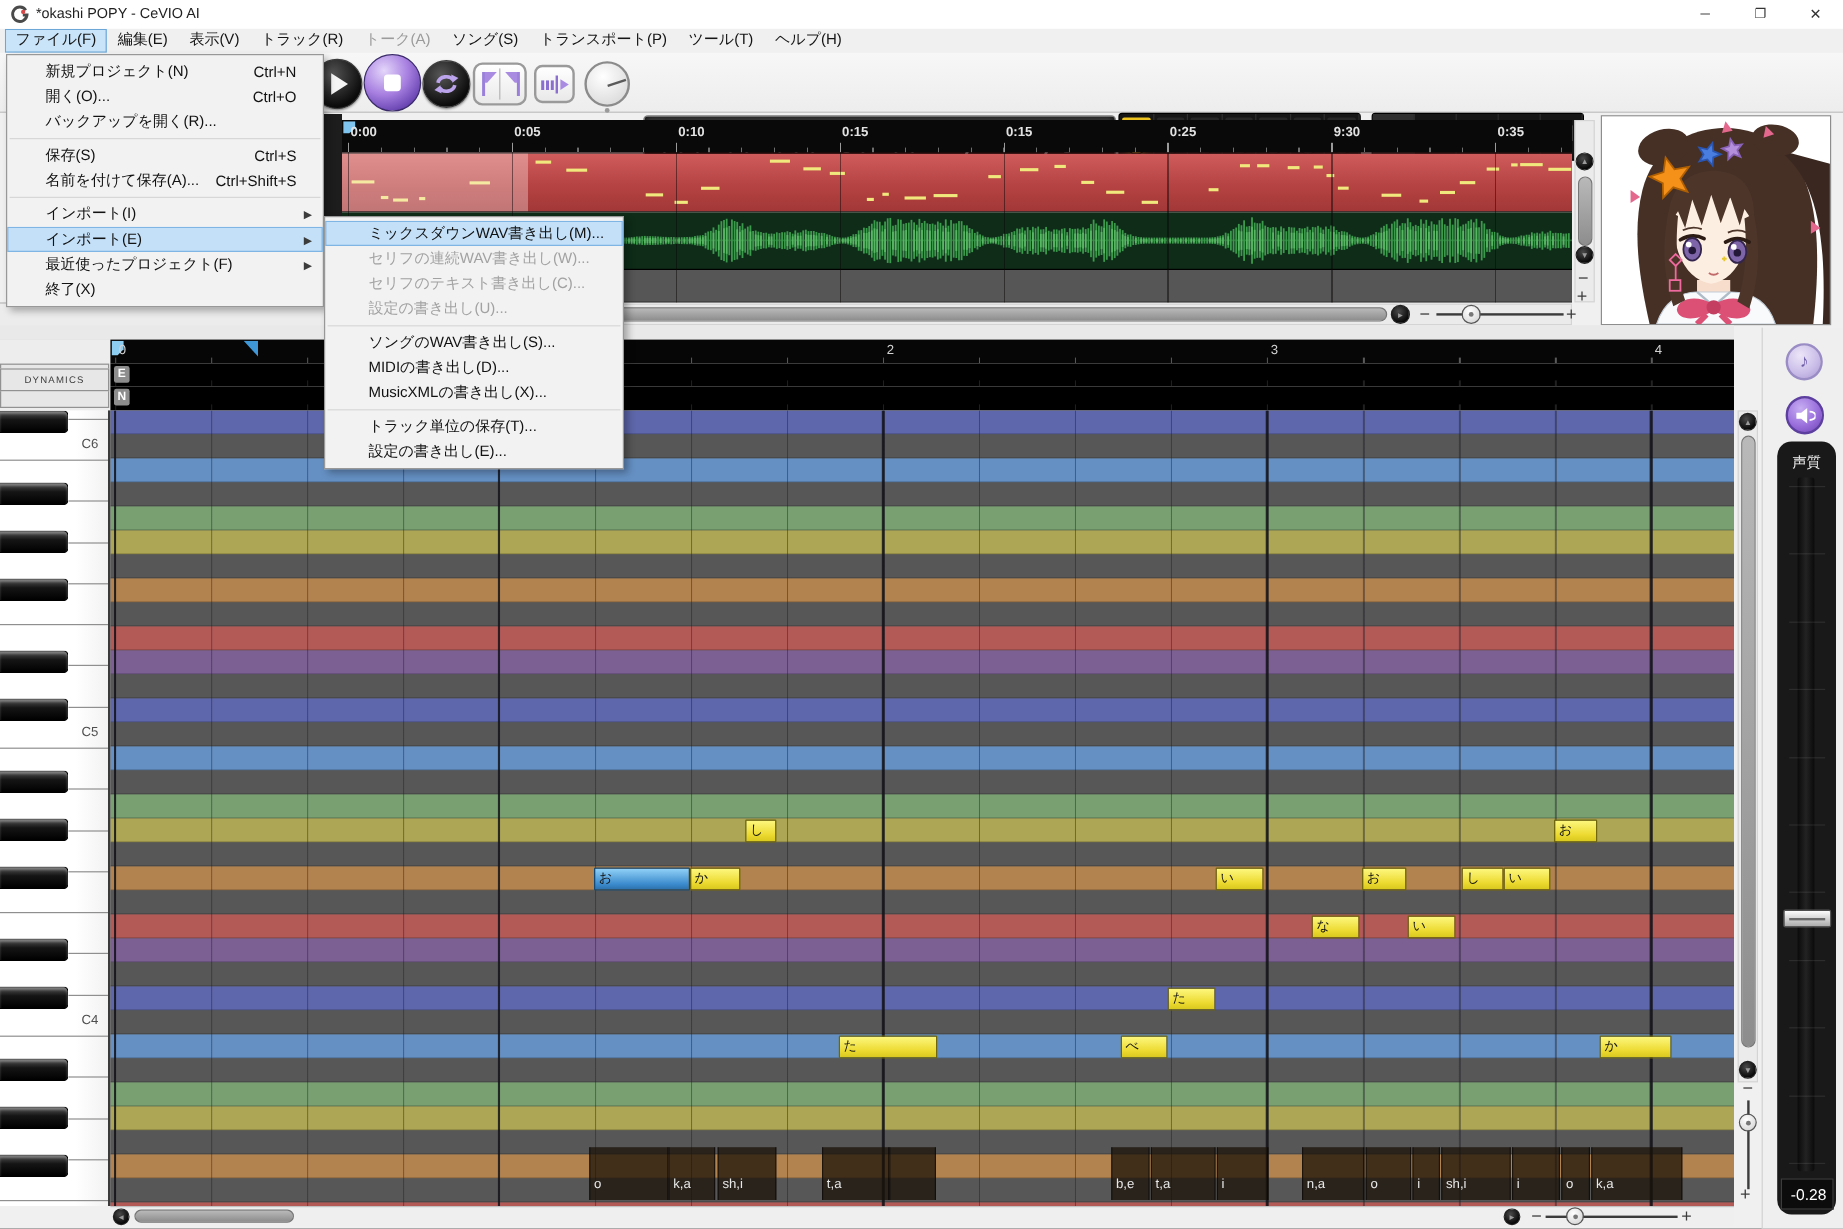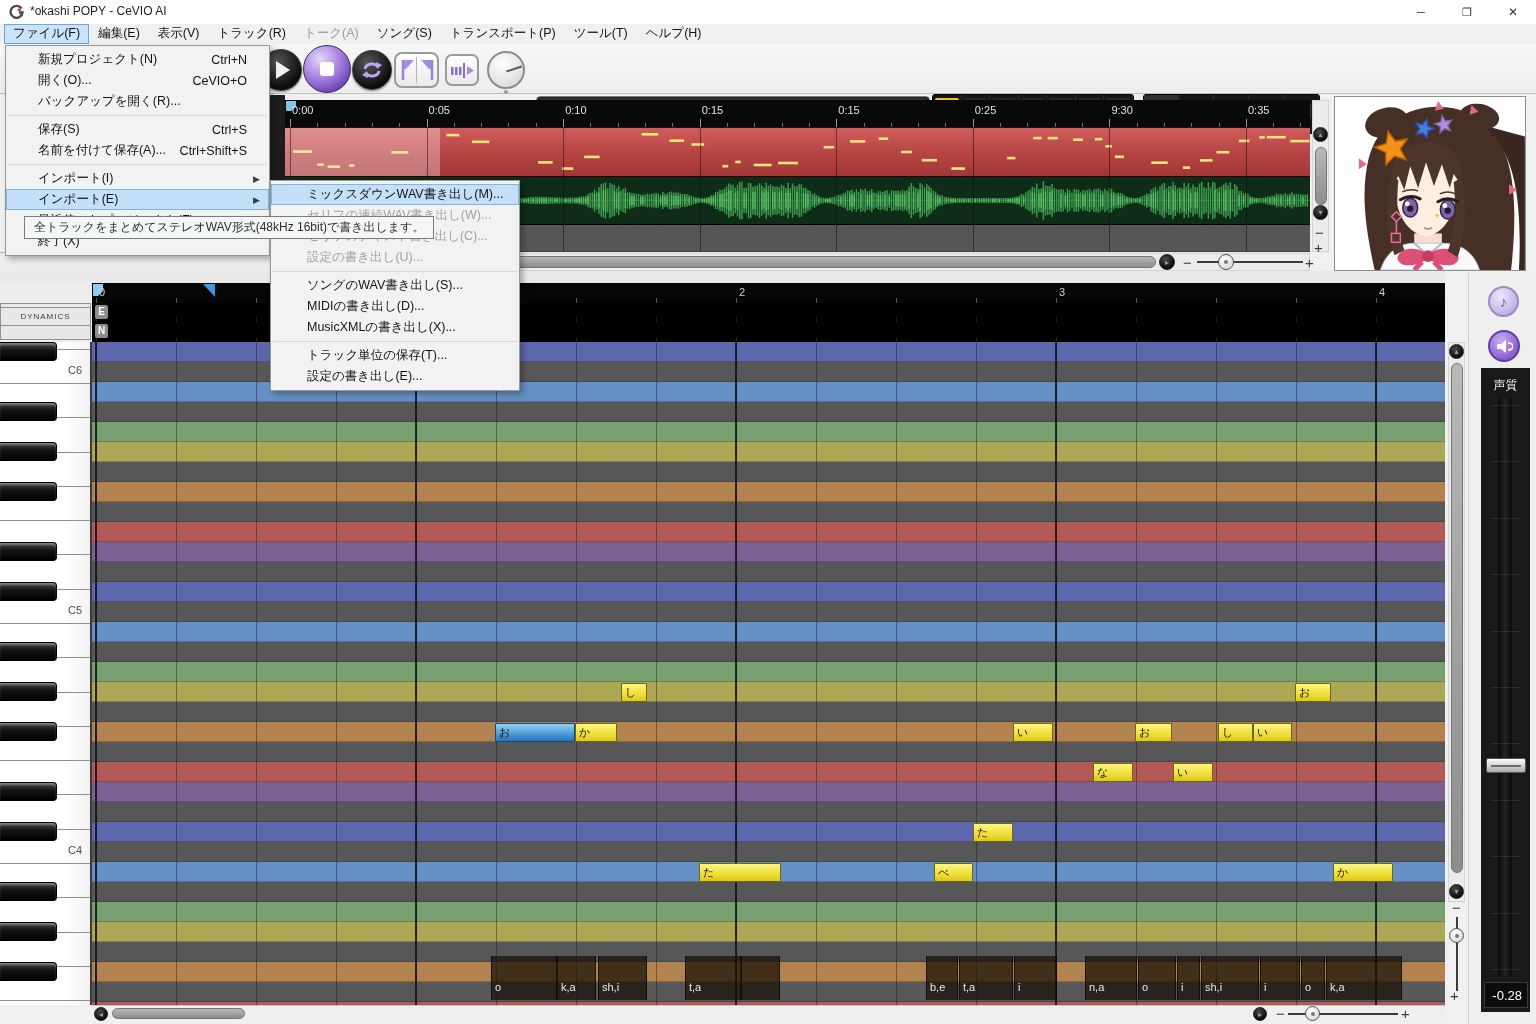--- a/index.html
+++ b/index.html
@@ -26,21 +26,21 @@
   .mode-label{margin:3px 2px 0;height:12px;font-size:8.5px;font-weight:bold;text-align:center;line-height:12px;color:#8f8f8f;background:#272727;border-radius:2px;letter-spacing:.5px;}
   .mode-cell.active .mode-label{background:#eec31e;color:#2a1f00;}
   .mode-led{position:absolute;left:50%;transform:translateX(-50%);bottom:4px;width:15px;height:15px;border-radius:50%;
     background:radial-gradient(circle at 40% 30%,#606060,#252525 72%);border:1px solid #090909;}
   .mode-cell.active .mode-led{background:radial-gradient(circle at 45% 35%,#fff9b4,#f3cc2a 55%,#8d6c00);box-shadow:0 0 7px #f0c420;}
   #tools{left:1143px;top:50px;width:177px;height:40px;background:#161616;border:1px solid #000;border-radius:3px;display:flex;box-sizing:border-box;}
   .tool-cell{width:35px;border-right:1px solid #2c2c2c;display:flex;align-items:center;justify-content:center;}
   .tool-cell.active{background:#2f2f2f;}
   
   #track-ruler{left:285px;top:100px;width:1025px;height:27px;background:#090909;}
-  .tr-label{position:absolute;top:4px;font-size:11px;color:#e2e2e2;}
+  .tr-label{position:absolute;top:4px;font-size:11px;color:#e2e2e2;font-weight:bold;}
   #track-red{left:285px;top:127px;width:1025px;height:50px;background:linear-gradient(#d05c5c,#b64343 55%,#a23737);border-top:1px solid #2c0c0c;border-bottom:1px solid #200808;box-sizing:border-box;}
   #track-green{left:285px;top:177px;width:1025px;height:48px;background:#0e2c18;border-bottom:1px solid #000;box-sizing:border-box;}
   #track-gray{left:285px;top:225px;width:1025px;height:27px;background:#565656;border-bottom:1px solid #3f3f3f;box-sizing:border-box;}
   #tracks-vlines{left:285px;top:127px;width:1025px;height:125px;pointer-events:none;
     background:repeating-linear-gradient(90deg,rgba(10,4,4,.48) 0 1px,transparent 1px 136.57px);background-position:5px 0;}
   .groove{background:#ebebeb;border:1px solid #d4d4d4;box-sizing:border-box;}
   .thumb{background:linear-gradient(#b9b9b9,#8d8d8d);border:1px solid #767676;border-radius:7px;box-sizing:border-box;}
   .sb-circle{border-radius:50%;background:radial-gradient(circle at 40% 32%,#4a4a4a,#060606 75%);border:1px solid #222;
     color:#9a9a9a;font-size:8px;text-align:center;box-sizing:border-box;}
   .zoomglyph{font-size:15px;color:#3c3c3c;line-height:10px;}
@@ -66,21 +66,21 @@
     background-position:3px 0,4px 0;}
   .note{position:absolute;height:19px;background:linear-gradient(#fdf77e,#ecd92f 70%,#d9c81f);border:1px solid #6f660e;
     box-sizing:border-box;font-size:11px;color:#141414;padding-left:3px;line-height:17px;overflow:hidden;border-radius:1px;}
   .note.sel{background:linear-gradient(#8fd0f7,#3c8bcd 75%,#2d73ae);border-color:#134a75;}
   .ph-block{position:absolute;top:614px;height:44px;background:rgba(26,18,8,.74);border-left:1px solid rgba(0,0,0,.55);
     border-right:1px solid rgba(0,0,0,.55);box-sizing:border-box;}
   .ph-label{position:absolute;left:3px;bottom:7px;font-size:11px;color:#e9e9e9;white-space:nowrap;}
   .tickband{position:absolute;left:0;bottom:0;width:100%;height:5px;
     background:repeating-linear-gradient(90deg,#5a5a5a 0 1px,transparent 1px 80px);background-position:4px 0;}
   
-  #voice-panel{left:1481px;top:368px;width:49px;height:644px;background:#191919;border-radius:0;}
+  #voice-panel{left:1481px;top:368px;width:49px;height:644px;background:#191919;border-radius:12px;}
   #voice-title{position:absolute;top:9px;width:100%;text-align:center;font-size:12px;color:#f0f0f0;}
   #voice-value{left:1484px;top:982px;width:44px;height:26px;background:#0c0c0c;border:1px solid #3c3c3c;color:#fff;
     font-size:13px;text-align:right;line-height:25px;padding-right:5px;box-sizing:border-box;}
   #voice-handle{left:1486px;top:758px;width:40px;height:15px;background:linear-gradient(#fdfdfd,#ababab);border:1px solid #565656;border-radius:2px;box-sizing:border-box;}
   #voice-handle:after{content:"";position:absolute;left:4px;right:4px;top:6px;height:2px;background:#6a6a6a;}
   
   .menu{position:absolute;background:#f2f2f2;border:1px solid #989898;box-shadow:3px 3px 6px rgba(0,0,0,.3);padding:3px 0;box-sizing:border-box;}
   .mi{position:relative;height:21px;display:flex;align-items:center;font-size:12.5px;color:#121212;padding:0 10px 0 32px;box-sizing:border-box;}
   .mi .sc{margin-left:auto;padding-right:12px;}
   .mi .sub{position:absolute;right:9px;font-size:9px;color:#3c3c3c;}
@@ -1305,21 +1305,21 @@
   <div class="abs" id="voice-handle"></div>
   <div class="abs" id="voice-value">-0.28</div>
 
   <div class="menu" id="file-menu" style="left:5px;top:45px;width:265px;z-index:50">
       <div class="mi">
         <span class="lab">新規プロジェクト(N)</span>
         <span class="sc">Ctrl+N</span>
       </div>
       <div class="mi">
         <span class="lab">開く(O)...</span>
-        <span class="sc">CeVIO+O</span>
+        <span class="sc">Ctrl+O</span>
       </div>
       <div class="mi">
         <span class="lab">バックアップを開く(R)...</span>
       </div>
       <div class="msep"></div>
       <div class="mi">
         <span class="lab">保存(S)</span>
         <span class="sc">Ctrl+S</span>
       </div>
       <div class="mi">
@@ -1367,15 +1367,14 @@
         <span class="lab">MusicXMLの書き出し(X)...</span>
       </div>
       <div class="msep"></div>
       <div class="mi">
         <span class="lab">トラック単位の保存(T)...</span>
       </div>
       <div class="mi">
         <span class="lab">設定の書き出し(E)...</span>
       </div>
     </div>
-  <div class="abs" id="tooltip">全トラックをまとめてステレオWAV形式(48kHz 16bit)で書き出します。</div>
 
 </div>
 
 </body></html>

